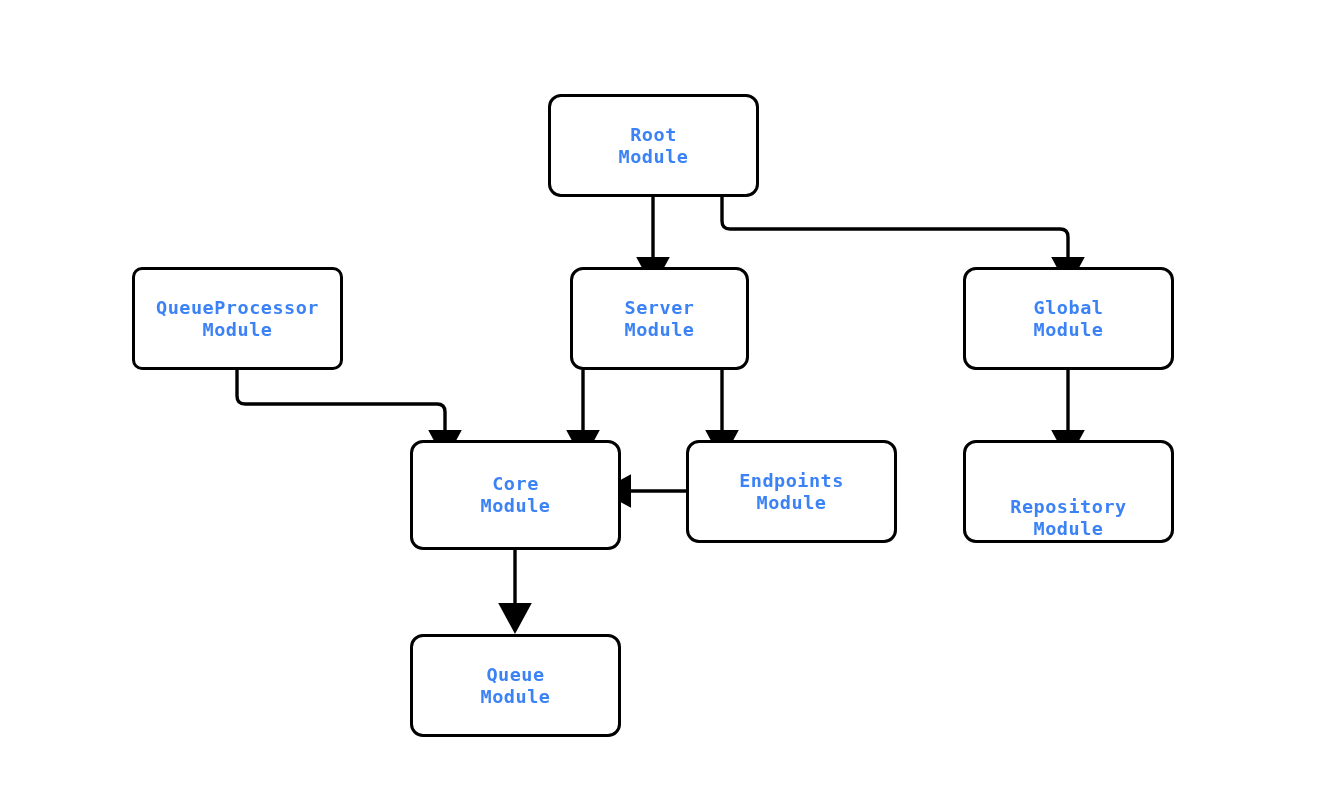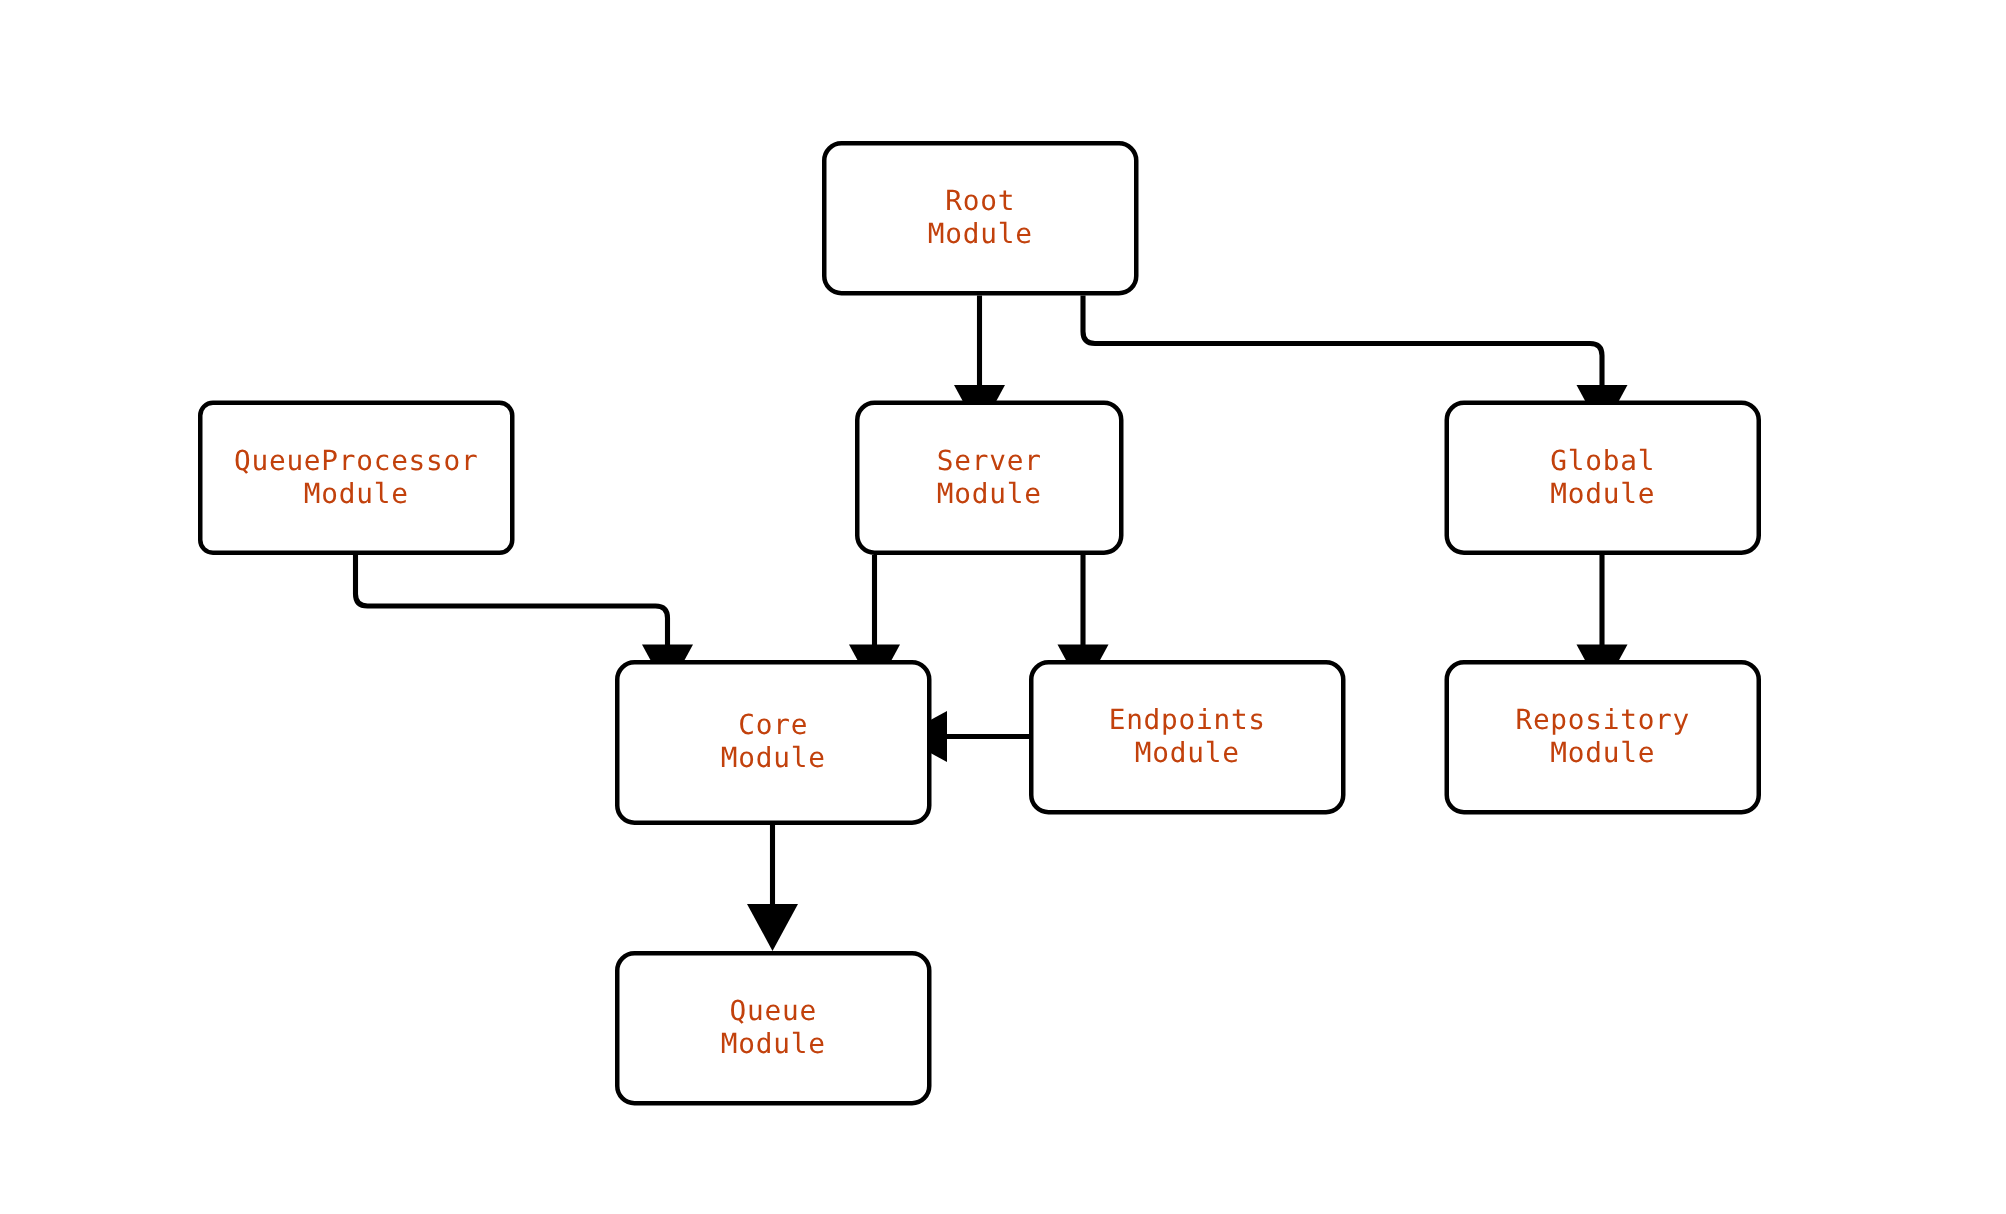--- a/index.html
+++ b/index.html
@@ -30,24 +30,25 @@
     border-radius: 13px;
     display: flex;
     flex-direction: column;
     align-items: center;
     justify-content: center;
     z-index: 2;
   }
   .node-line {
     font-size: 18.5px;
     line-height: 22px;
-    color: #c2410c;
+    color: #3b82f6;
     letter-spacing: 0.5px;
     white-space: pre;
     text-align: center;
+    font-weight: bold;
   }
 </style>
 </head>
 <body>
 
 <div id="canvas">
 
   <svg id="edge-layer" viewBox="0 0 1337 809" xmlns="http://www.w3.org/2000/svg">
     <defs>
       <marker id="arrow-down" markerWidth="11" markerHeight="10" refX="0.4" refY="5" orient="auto" markerUnits="strokeWidth">
@@ -87,21 +88,21 @@
         <div class="node-line">Module</div>
       </div>
       <div class="node" style="left: 410px; top: 440px; width: 211px; height: 110px;">
         <div class="node-line">Core</div>
         <div class="node-line">Module</div>
       </div>
       <div class="node" style="left: 686px; top: 440px; width: 211px; height: 103px;">
         <div class="node-line">Endpoints</div>
         <div class="node-line">Module</div>
       </div>
-      <div class="node" style="left: 963px; top: 440px; width: 211px; height: 103px;">
+      <div class="node" style="left: 963px; top: 440px; width: 211px; height: 103px; justify-content: flex-end;">
         <div class="node-line">Repository</div>
         <div class="node-line">Module</div>
       </div>
       <div class="node" style="left: 410px; top: 634px; width: 211px; height: 103px;">
         <div class="node-line">Queue</div>
         <div class="node-line">Module</div>
       </div>
     </div>
 
 </div>

